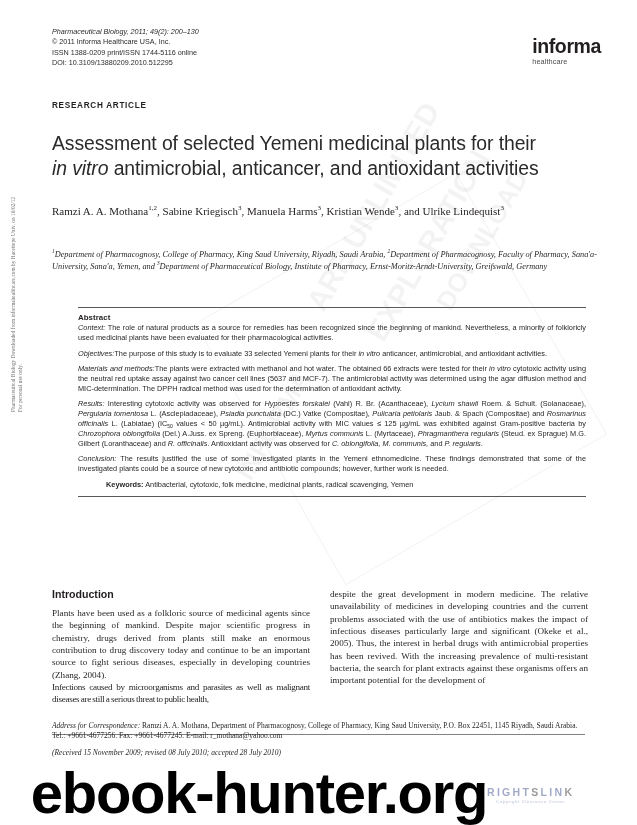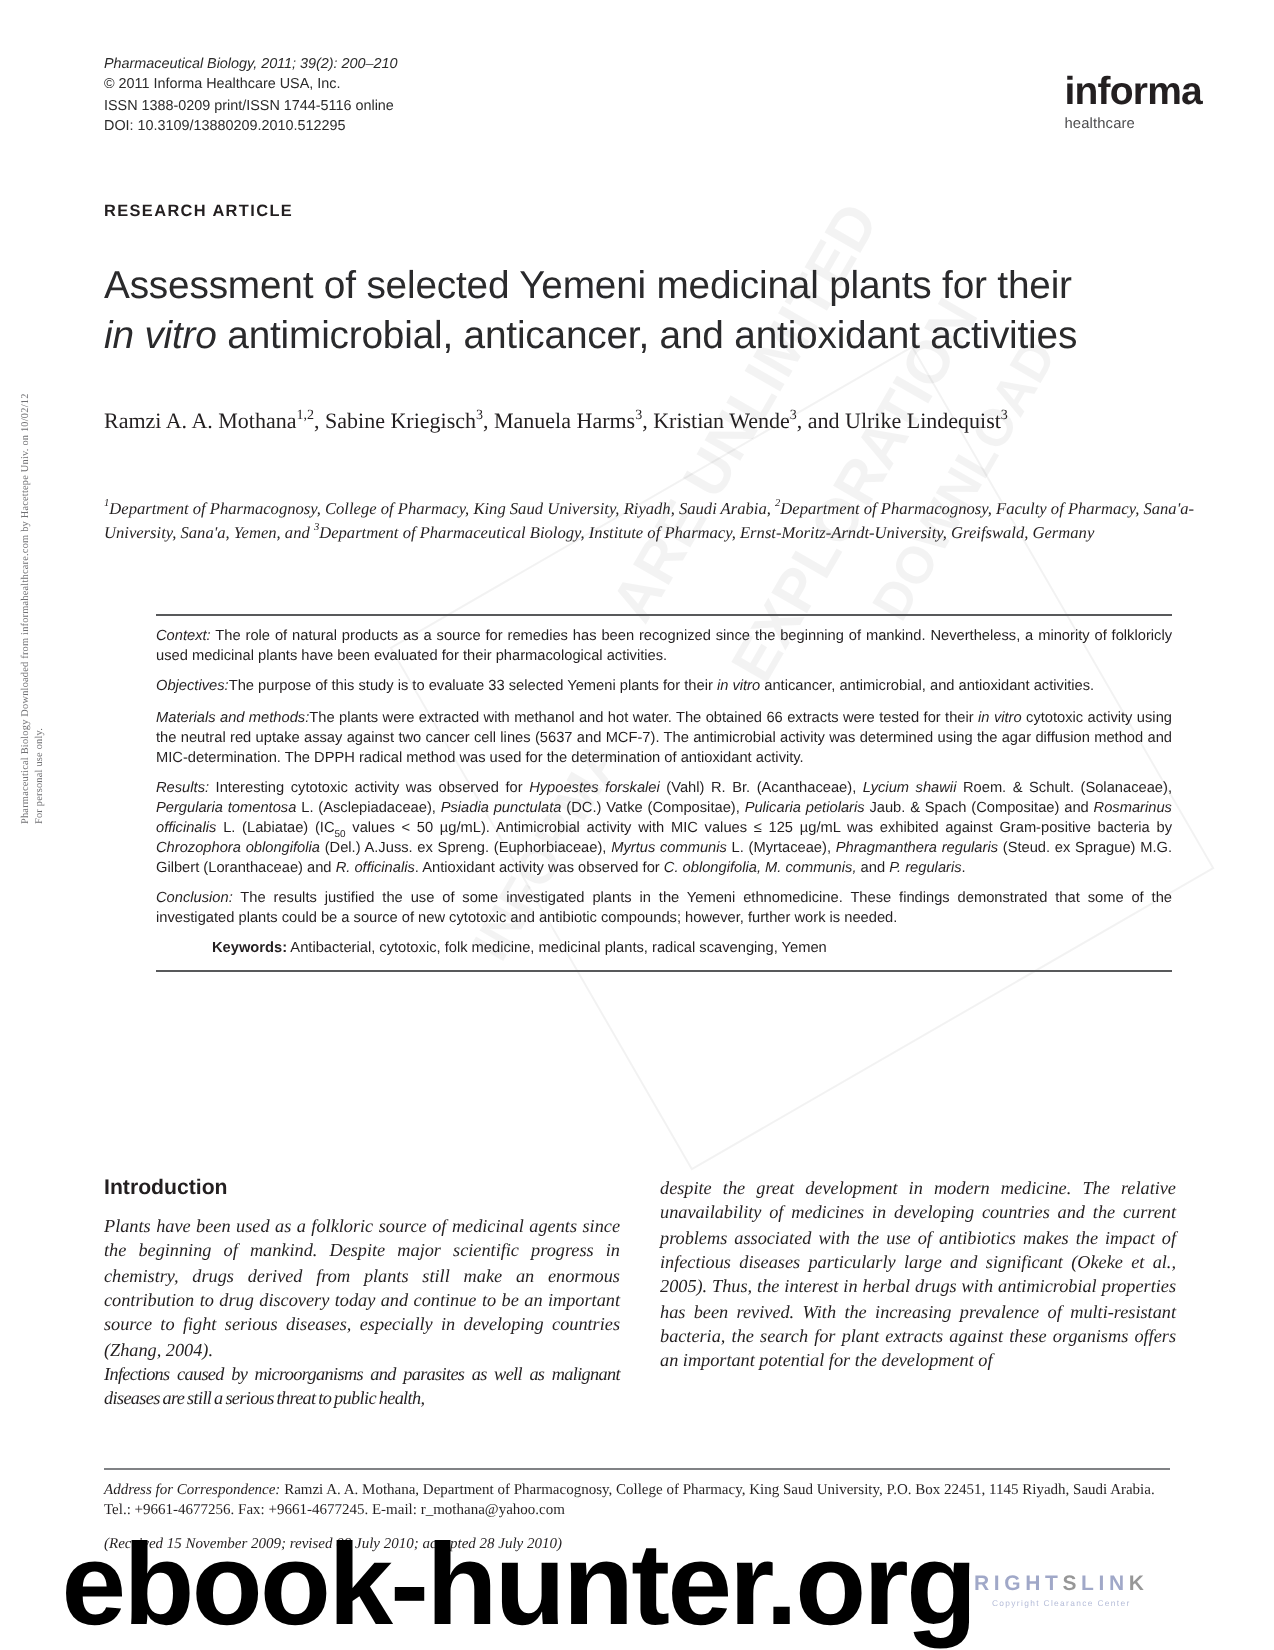--- a/index.html
+++ b/index.html
@@ -163,35 +163,35 @@
   }
   .col.left { left: 52px; }
   .col.right { left: 330px; }
   .col h2 {
     margin: 0 0 6.5px 0;
     font-family: "Liberation Sans", sans-serif;
     font-size: 10.6px;
     font-weight: bold;
     color: #231f20;
   }
-  .col p { margin: 0; font-style: italic; }
+  .col p { margin: 0; }
   .col .tight { letter-spacing: -0.035em; word-spacing: -0.06em; }
 
   
   .foot-rule {
     position: absolute;
     left: 52px;
     top: 734px;
     width: 533px;
     border-top: 0.9px solid #808285;
   }
   .foot {
     position: absolute;
     left: 52px;
-    top: 740px;
+    top: 721px;
     width: 537px;
     font-family: "Liberation Serif", serif;
     font-size: 7.5px;
     line-height: 10.4px;
     color: #231f20;
   }
   .foot .it { font-style: italic; }
   .foot .dates {
     margin-top: 6px;
     font-style: italic;
@@ -292,21 +292,21 @@
   <div class="ghost g2">EXPLORATION</div>
   <div class="ghost g3">DOWNLOAD</div>
   <div class="ghost g4">INFORMA</div>
 
   <div class="side-stamp">
     <div>Pharmaceutical Biology Downloaded from informahealthcare.com by Hacettepe Univ. on 10/02/12</div>
     <div>For personal use only.</div>
   </div>
 
   <div class="masthead">
-    <div class="it">Pharmaceutical Biology, 2011; 39(2): 200–210</div>
+    <div class="it">Pharmaceutical Biology, 2011; 49(2): 200–130</div>
     <div>© 2011 Informa Healthcare USA, Inc.</div>
     <div>ISSN 1388-0209 print/ISSN 1744-5116 online</div>
     <div>DOI: 10.3109/13880209.2010.512295</div>
   </div>
 
   <div class="informa">
     <div class="brand">informa</div>
     <div class="sub">healthcare</div>
   </div>
 
@@ -319,20 +319,21 @@
 
   <div class="authors">
     Ramzi A. A. Mothana<sup>1,2</sup>, Sabine Kriegisch<sup>3</sup>, Manuela Harms<sup>3</sup>, Kristian Wende<sup>3</sup>, and Ulrike Lindequist<sup>3</sup>
   </div>
 
   <div class="affil">
     <sup>1</sup>Department of Pharmacognosy, College of Pharmacy, King Saud University, Riyadh, Saudi Arabia, <sup>2</sup>Department of Pharmacognosy, Faculty of Pharmacy, Sana'a-University, Sana'a, Yemen, and <sup>3</sup>Department of Pharmaceutical Biology, Institute of Pharmacy, Ernst-Moritz-Arndt-University, Greifswald, Germany
   </div>
 
   <div class="abstract">
+    <h2>Abstract</h2>
 
     <p><span class="lbl">Context:</span><span> The role of natural products as a source for remedies has been recognized since the beginning of mankind. Nevertheless, a minority of folkloricly used medicinal plants have been evaluated for their pharmacological activities.</span></p>
 
     <p><span class="lbl">Objectives:</span><span>The purpose of this study is to evaluate 33 selected Yemeni plants for their </span><span class="it">in vitro</span><span> anticancer, antimicrobial, and antioxidant activities.</span></p>
 
     <p><span class="lbl">Materials and methods:</span><span>The plants were extracted with methanol and hot water. The obtained 66 extracts were tested for their </span><span class="it">in vitro</span><span> cytotoxic activity using the neutral red uptake assay against two cancer cell lines (5637 and MCF-7). The antimicrobial activity was determined using the agar diffusion method and MIC-determination. The DPPH radical method was used for the determination of antioxidant activity.</span></p>
 
     <p><span class="lbl">Results:</span> Interesting cytotoxic activity was observed for <span class="it">Hypoestes forskalei</span> (Vahl) R. Br. (Acanthaceae), <span class="it">Lycium shawii</span> Roem. &amp; Schult. (Solanaceae), <span class="it">Pergularia tomentosa</span> L. (Asclepiadaceae), <span class="it">Psiadia punctulata</span> (DC.) Vatke (Compositae), <span class="it">Pulicaria petiolaris</span> Jaub. &amp; Spach (Compositae) and <span class="it">Rosmarinus officinalis</span> L. (Labiatae) (IC<span class="sub-ic">50</span> values &lt; 50 µg/mL). Antimicrobial activity with MIC values ≤ 125 µg/mL was exhibited against Gram-positive bacteria by <span class="it">Chrozophora oblongifolia</span> (Del.) A.Juss. ex Spreng. (Euphorbiaceae), <span class="it">Myrtus communis</span> L. (Myrtaceae), <span class="it">Phragmanthera regularis</span> (Steud. ex Sprague) M.G. Gilbert (Loranthaceae) and <span class="it">R. officinalis</span>. Antioxidant activity was observed for <span class="it">C. oblongifolia, M. communis,</span> and <span class="it">P. regularis</span>.</p>
 
     <p><span class="lbl">Conclusion:</span><span> The results justified the use of some investigated plants in the Yemeni ethnomedicine. These findings demonstrated that some of the investigated plants could be a source of new cytotoxic and antibiotic compounds; however, further work is needed.</span></p>

